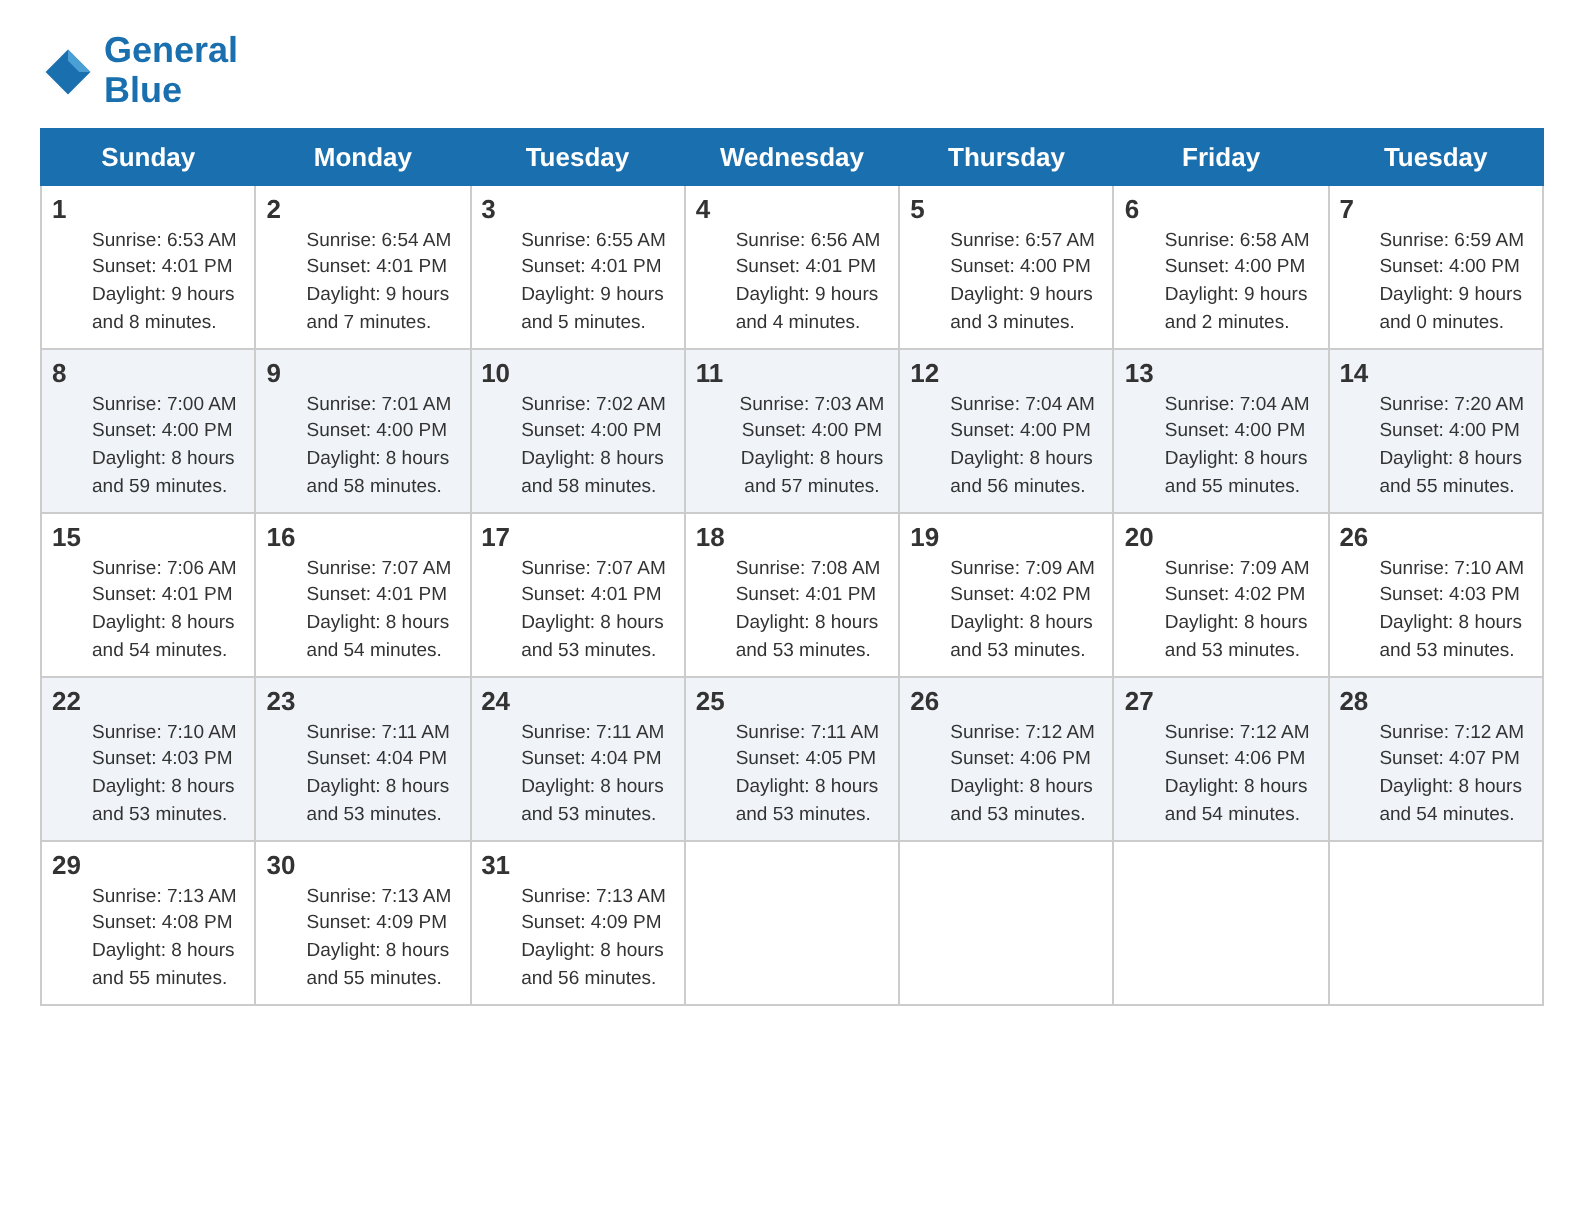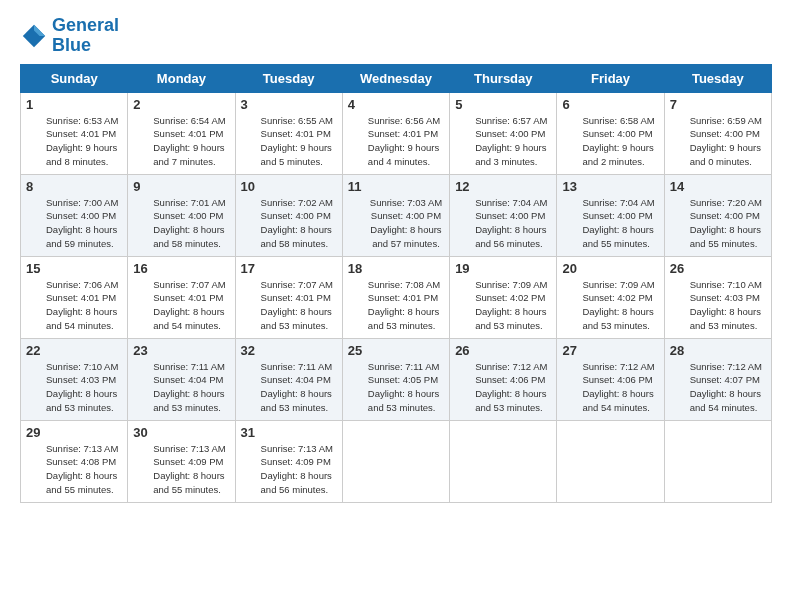--- a/index.html
+++ b/index.html
@@ -267,21 +267,21 @@
 Sunset: 4:03 PM
 Daylight: 8 hours and 53 minutes.</div>
           </td>
           <td>
             <span class="day-number">23</span>
             <div class="day-info" style="white-space: pre-line;">Sunrise: 7:11 AM
 Sunset: 4:04 PM
 Daylight: 8 hours and 53 minutes.</div>
           </td>
           <td>
-            <span class="day-number">32</span>
+            <span class="day-number">24</span>
             <div class="day-info" style="white-space: pre-line;">Sunrise: 7:11 AM
 Sunset: 4:04 PM
 Daylight: 8 hours and 53 minutes.</div>
           </td>
           <td>
             <span class="day-number">25</span>
             <div class="day-info" style="white-space: pre-line;">Sunrise: 7:11 AM
 Sunset: 4:05 PM
 Daylight: 8 hours and 53 minutes.</div>
           </td>

